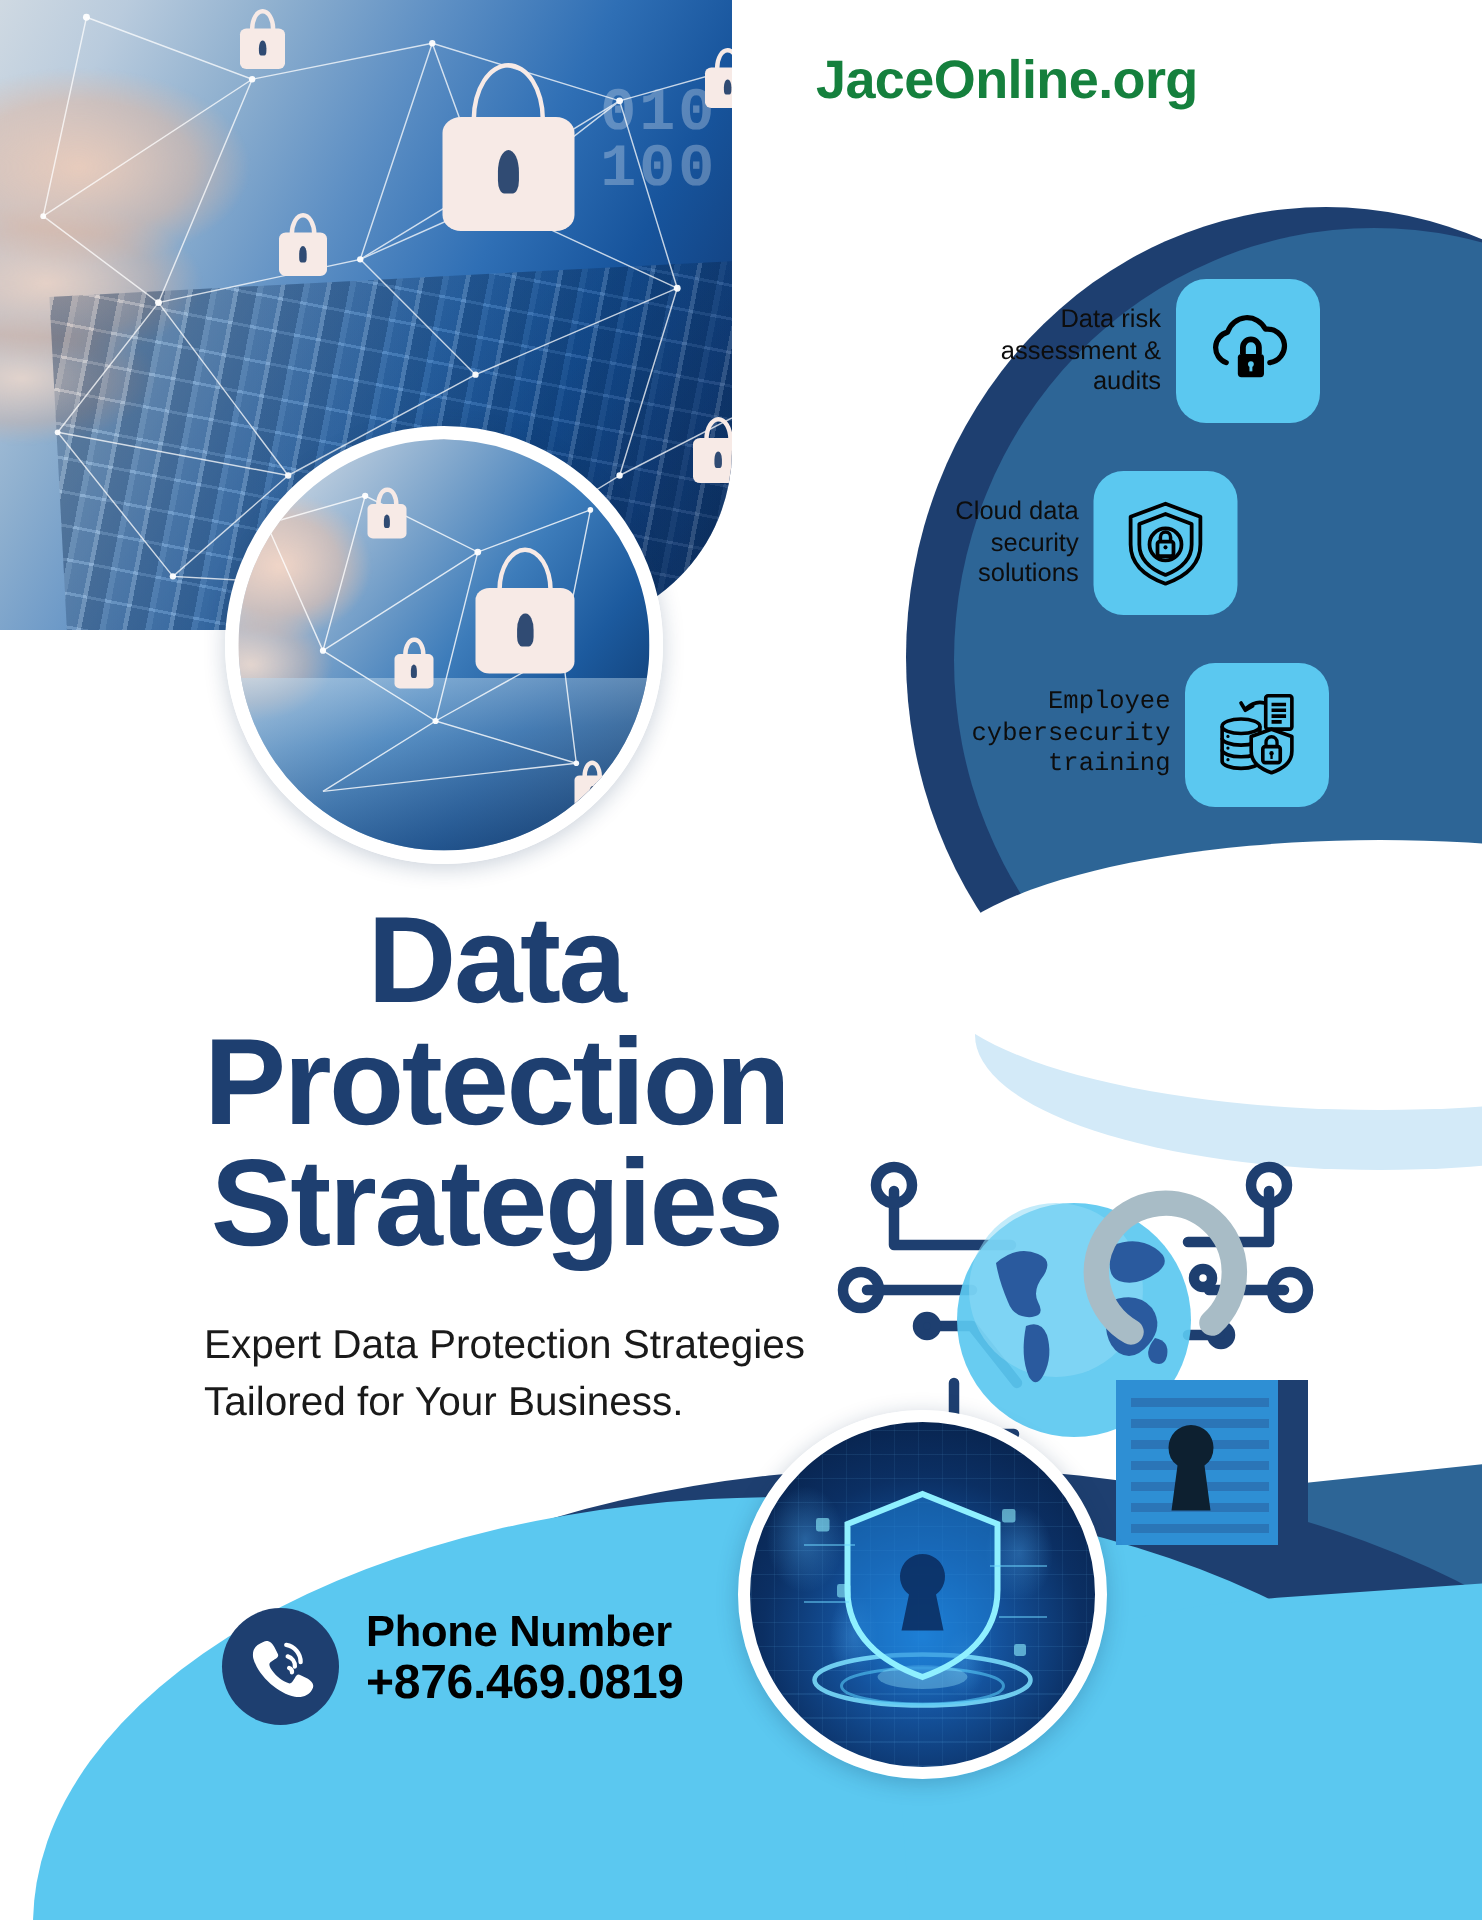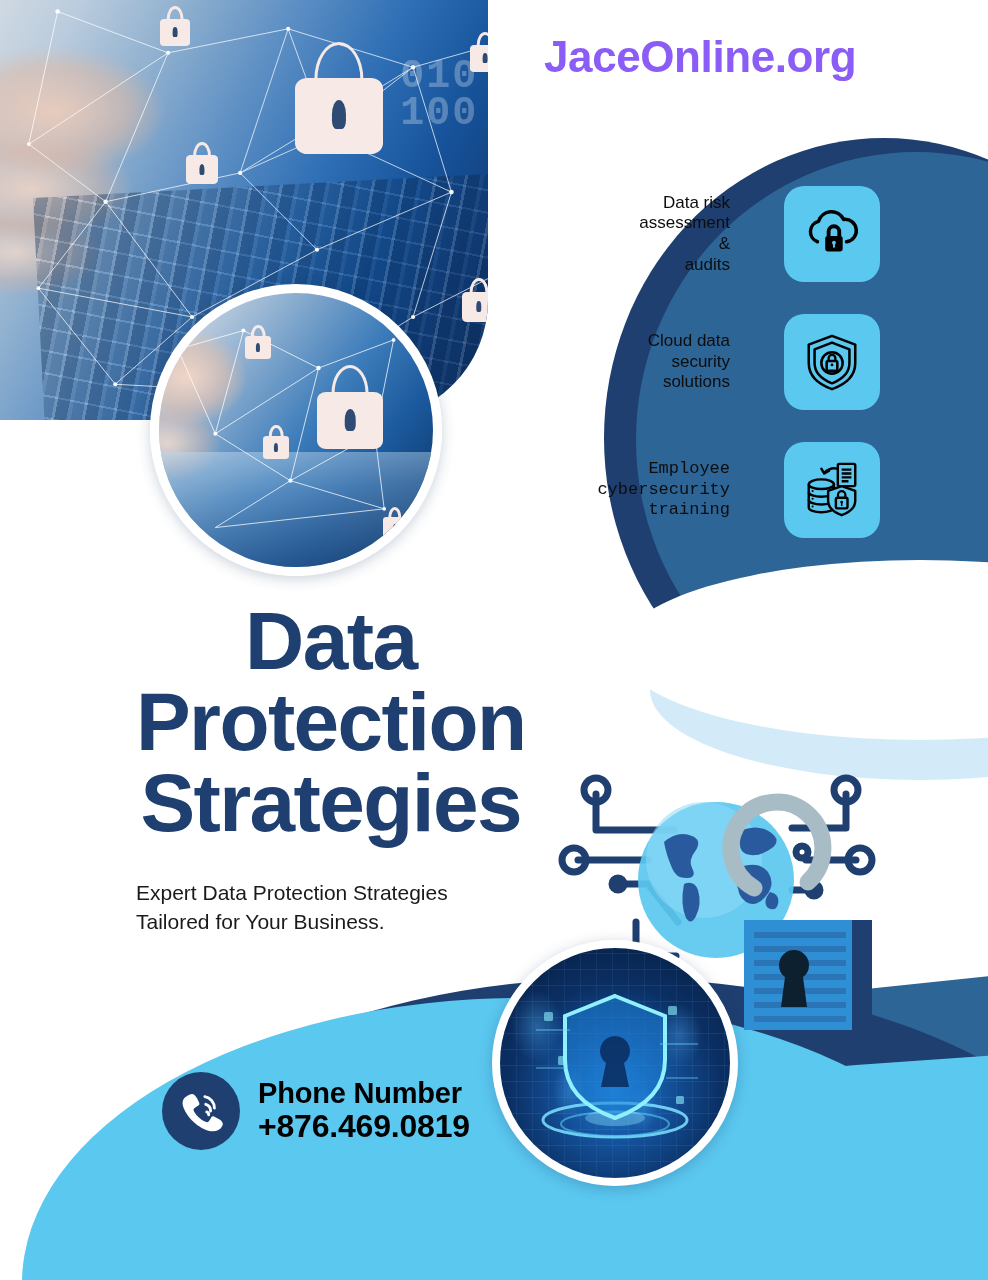--- a/index.html
+++ b/index.html
@@ -216,28 +216,28 @@
       radial-gradient(ellipse 16% 22% at 16% 34%, rgba(80,170,240,.40) 0%, rgba(80,170,240,0) 70%),
       radial-gradient(ellipse 10% 18% at 30% 62%, rgba(80,170,240,.32) 0%, rgba(80,170,240,0) 70%),
       radial-gradient(ellipse 14% 20% at 78% 38%, rgba(80,170,240,.34) 0%, rgba(80,170,240,0) 70%),
       radial-gradient(ellipse 9% 14% at 62% 70%, rgba(80,170,240,.28) 0%, rgba(80,170,240,0) 70%);
   }
 
   
   .brand {
     position:absolute; left:544px; top:32px;
     z-index:20;
-    font-size:44px; font-weight:700;
-    color:#8b5cf6; letter-spacing:-.4px;
+    font-size:36px; font-weight:700;
+    color:#15803d; letter-spacing:-.4px;
   }
 
   
   .services { position:absolute; left:520px; top:186px; width:360px; z-index:20; }
-  .service-row { display:flex; align-items:center; justify-content:flex-end;gap:44px; }
-  .service-row + .service-row { margin-top:32px; }
+  .service-row { display:flex; align-items:center; justify-content:flex-end; }
+  .service-row + .service-row { margin-top:32px;justify-content:center; }
   .service-label {
     text-align:right; color:#0d0d0d;
     font-size:17px; line-height:1.22; white-space:pre-line;
     margin-right:10px;
   }
   .service-tile {
     width:96px; height:96px; flex:0 0 96px;
     background:#5BC8F0; border-radius:20px;
     display:flex; align-items:center; justify-content:center;
   }
@@ -255,31 +255,31 @@
     z-index:20;
     color:#1E3F70;
     font-size:82px; font-weight:800;
     line-height:.99; letter-spacing:-1.6px;
     white-space:pre-line;
     text-align:center;
   }
   .tagline {
     position:absolute; left:136px; top:878px;
     z-index:20;
-    color:#1a1a1a; font-size:21px; line-height:1.4;
+    color:#1a1a1a; font-size:27px; line-height:1.4;
     white-space:pre-line;
   }
 
   
   .globe-graphic { position:absolute; left:556px; top:772px; width:330px; height:270px; z-index:11; }
 
   
   .phone-block {
-    position:absolute; left:162px; top:1072px;
-    z-index:30; display:flex; align-items:center;
+    position:absolute; left:148px; top:1072px;
+    z-index:30; display:flex; align-items:flex-start;
   }
   .phone-circle {
     width:78px; height:78px; flex:0 0 78px;
     border-radius:50%; background:#1E3F70;
     display:flex; align-items:center; justify-content:center;
   }
   .phone-text { margin-left:18px; color:#000000; }
   .phone-label { font-size:29px; font-weight:700; line-height:1.12; letter-spacing:-.2px; }
   .phone-number { font-size:32px; font-weight:700; line-height:1.12; letter-spacing:-.2px; }
 </style>

